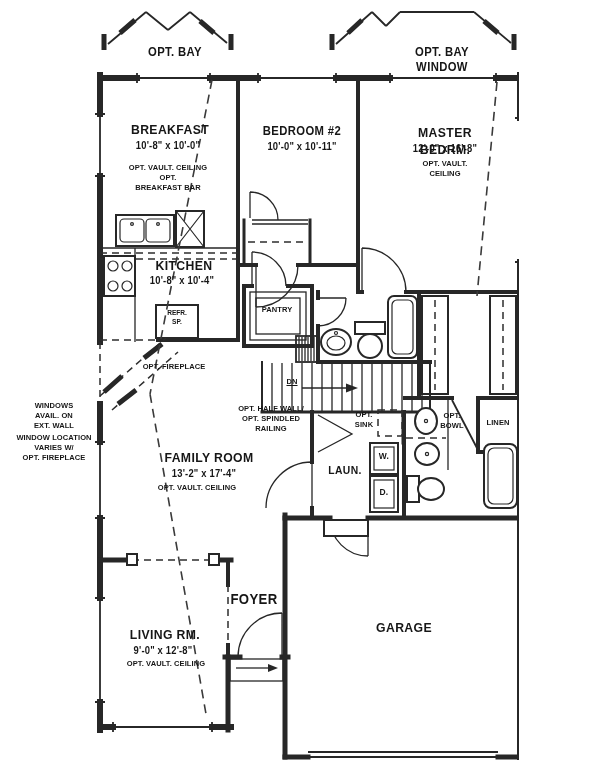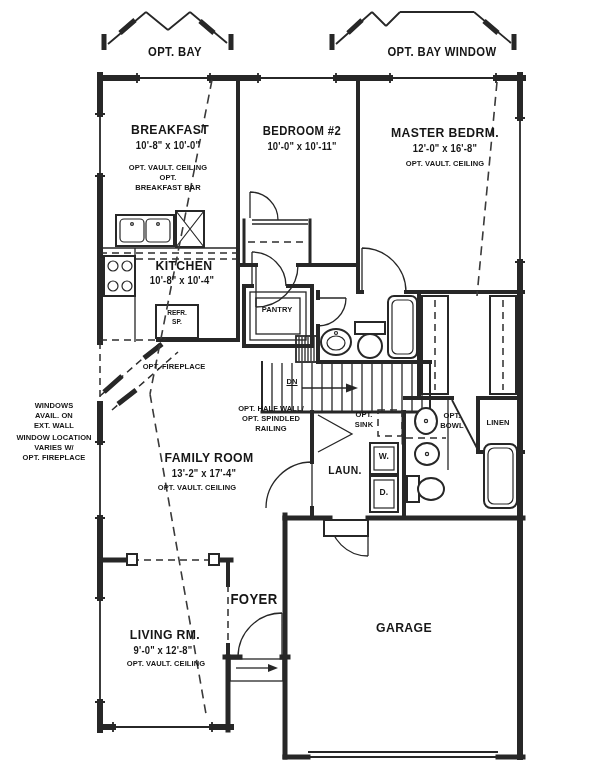--- a/index.html
+++ b/index.html
@@ -1,17 +1,17 @@
 <!DOCTYPE html>
 <html><head>
 <meta charset="utf-8">
 <style>
   html,body{margin:0;padding:0;background:#fff;}
   .plan{
-    position:relative;width:614px;height:768px;background:#ffffff;overflow:hidden;
+    position:relative;width:519px;height:768px;background:#ffffff;overflow:hidden;
     font-family:"Liberation Sans", sans-serif;
   }
   .plan svg{position:absolute;left:0;top:0;}
   .lbl{
     position:absolute;transform:translateX(-50%) scaleX(.94);transform-origin:center top;
     text-align:center;color:#161616;white-space:pre-line;line-height:1.28;
     letter-spacing:.4px;font-weight:600;
   }
   .s14{font-size:14px;} .s13{font-size:13px;} .s12{font-size:12px;}
   .s11{font-size:11px;} .s10{font-size:10px;letter-spacing:.2px;}

